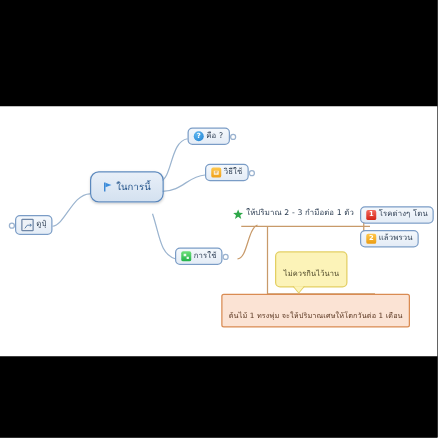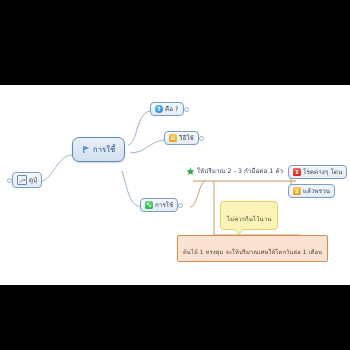--- a/index.html
+++ b/index.html
@@ -104,21 +104,21 @@
       <path d="M214,96 L214,150 L300,150" fill="none" stroke="#c89a6a" stroke-width="1"></path>
     </svg>
 
     <div class="node central" style="left:72px;top:52px;">
       <span class="ico ico-flag">
         <svg viewBox="0 0 10 10" width="9" height="9">
           <path d="M2,1 L2,9" stroke="#2f7fd0" stroke-width="1.2"></path>
           <path d="M2.6,1.4 L8,3.4 L2.6,5.4 Z" fill="#3b8ede"></path>
         </svg>
       </span>
-      <span class="lbl">การใชี้</span>
+      <span class="lbl">ในการนี้</span>
     </div>
 
     <div class="node nbox" style="left:12px;top:87px;">
       <span class="ico ico-doc">
         <svg viewBox="0 0 8 8" width="7" height="7">
           <path d="M1,6.5 L3.2,3.6 L6.8,3.6" stroke="#5b7fa8" stroke-width=".9" fill="none"></path>
           <path d="M5.6,2.4 L7,3.6 L5.6,4.8" stroke="#5b7fa8" stroke-width=".9" fill="none"></path>
         </svg>
       </span>
       <span class="lbl">ดูปุ๋</span>

